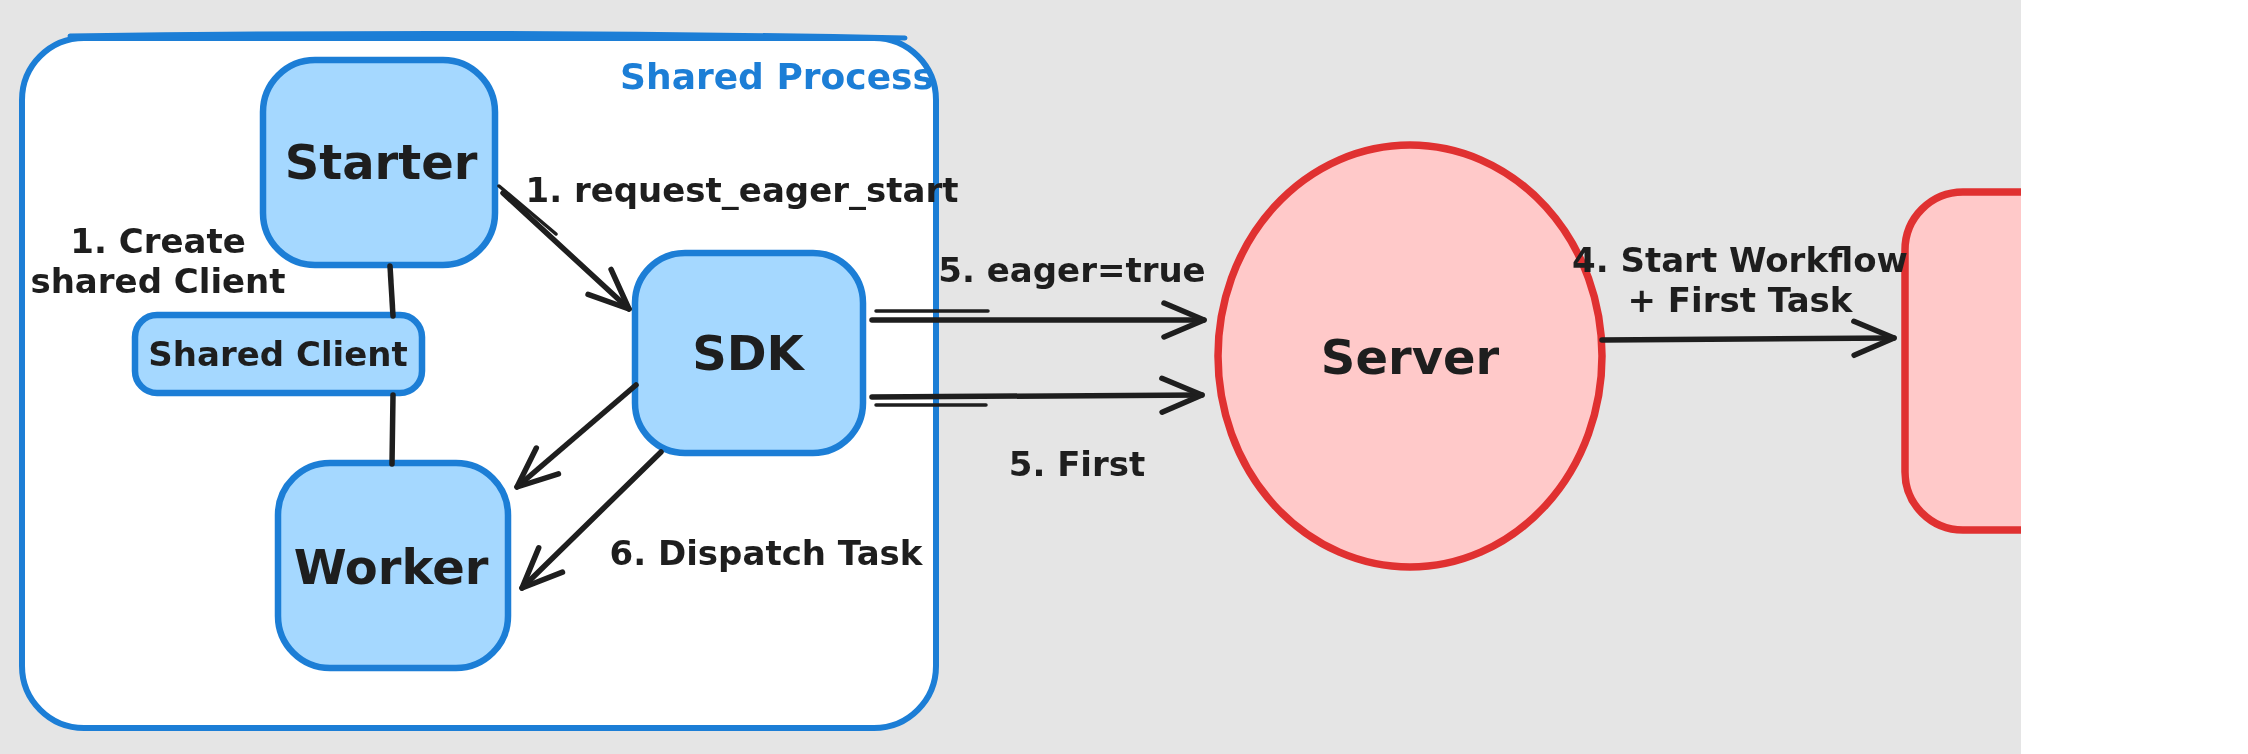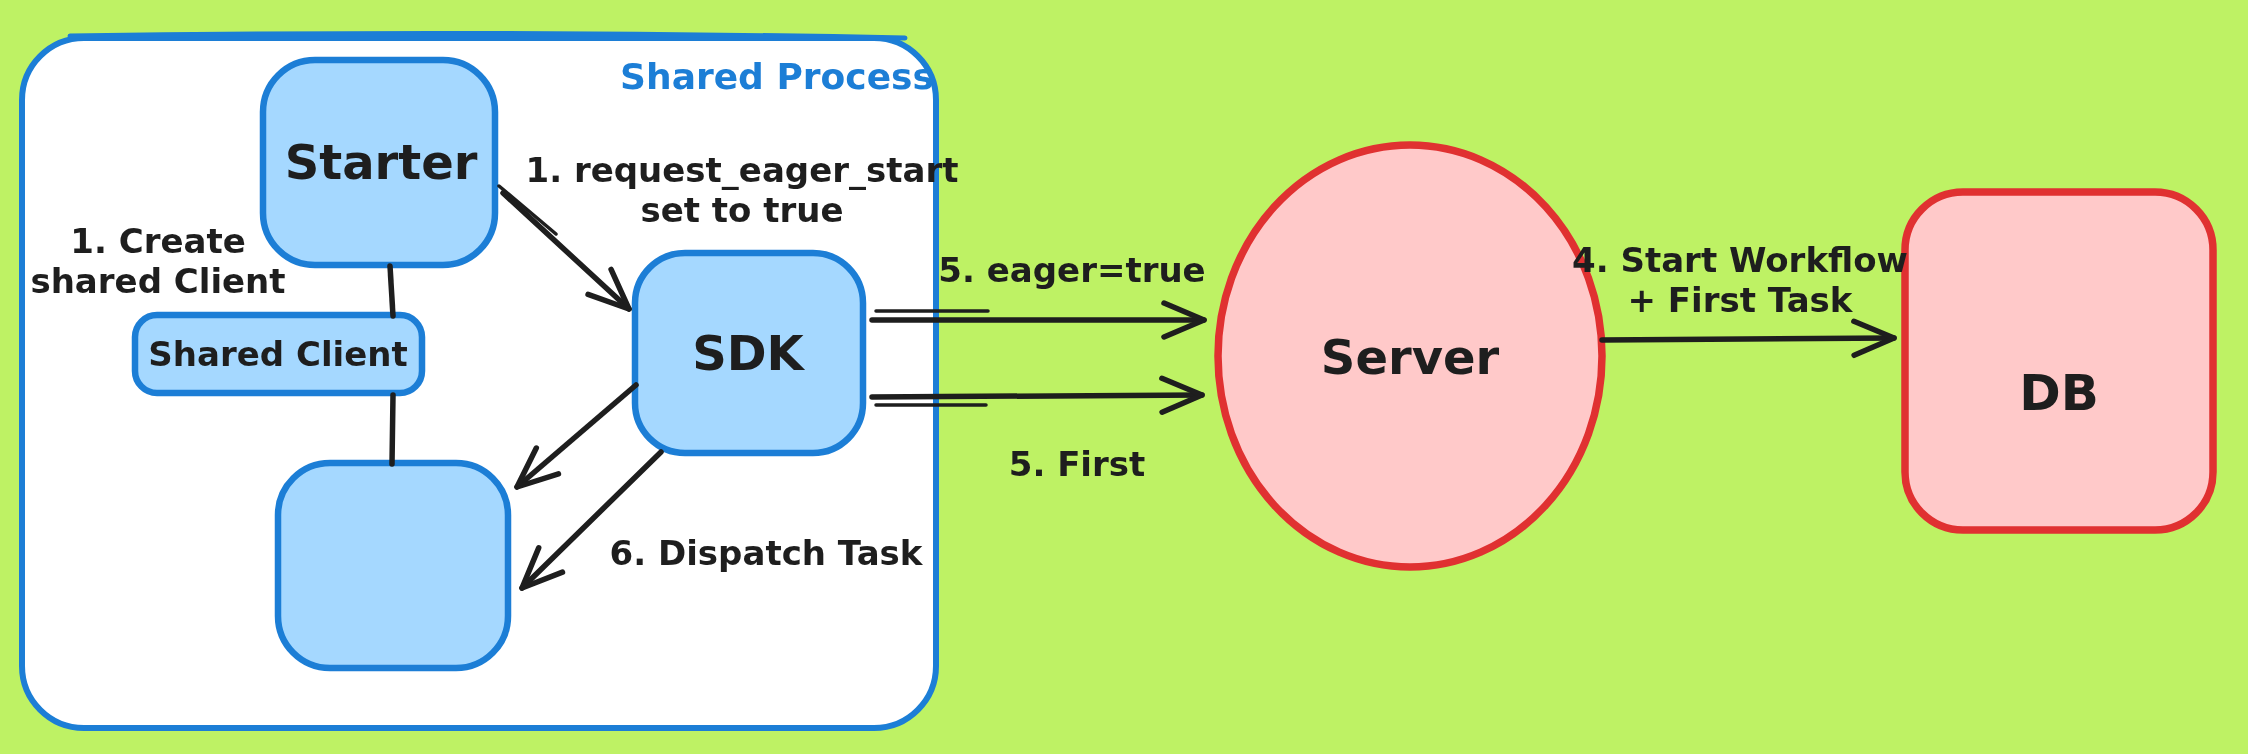--- a/index.html
+++ b/index.html
@@ -1,19 +1,19 @@
 <!DOCTYPE html>
 <html><head>
 <meta charset="utf-8">
 <style>
   html,body{margin:0;padding:0;background:#ffffff;}
   .canvas{
     position:relative;
-    width:2248px;height:754px;
-    background:#bef264;
+    width:2021px;height:754px;
+    background:#e5e5e5;
     font-family:"DejaVu Sans", sans-serif;
     color:#1e1e1e;
     overflow:hidden;
   }
   .canvas svg{position:absolute;left:0;top:0;}
   .lbl{
     position:absolute;
     transform:translate(-50%,-50%);
     white-space:nowrap;
     text-align:center;
@@ -80,32 +80,32 @@
     <path d="M872,397 L1202,395" stroke="#1e1e1e" stroke-width="5.5" stroke-linecap="round" fill="none" marker-end="url(#ah)"></path>
     <path d="M876,405 L986,405" stroke="#1e1e1e" stroke-width="3.5" stroke-linecap="round" fill="none"></path>
 
     <path d="M1602,340 L1894,338" stroke="#1e1e1e" stroke-width="5.5" stroke-linecap="round" fill="none" marker-end="url(#ah)"></path>
   </svg>
 
   <div class="lbl frame-lbl" id="lbl-shared-process">Shared Process</div>
 
   <div class="lbl node-lbl" id="lbl-starter">Starter</div>
   <div class="lbl node-lbl" id="lbl-shared-client">Shared Client</div>
+  <div class="lbl node-lbl" id="lbl-worker">Worker</div>
   <div class="lbl node-lbl" id="lbl-sdk">SDK</div>
   <div class="lbl node-lbl" id="lbl-server">Server</div>
   <div class="lbl node-lbl" id="lbl-db">DB</div>
 
   <div class="lbl anno" id="lbl-create-client">
     <span>1. Create</span>
     <span>shared Client</span>
   </div>
 
   <div class="lbl anno" id="lbl-request-eager">
     <span>1. request_eager_start</span>
-    <span>set to true</span>
   </div>
 
 
   <div class="lbl anno" id="lbl-dispatch-task">6. Dispatch Task</div>
 
   <div class="lbl anno" id="lbl-eager-true">5. eager=true</div>
 
   <div class="lbl anno" id="lbl-first-wft">
     <span>5. First</span>
   </div>

